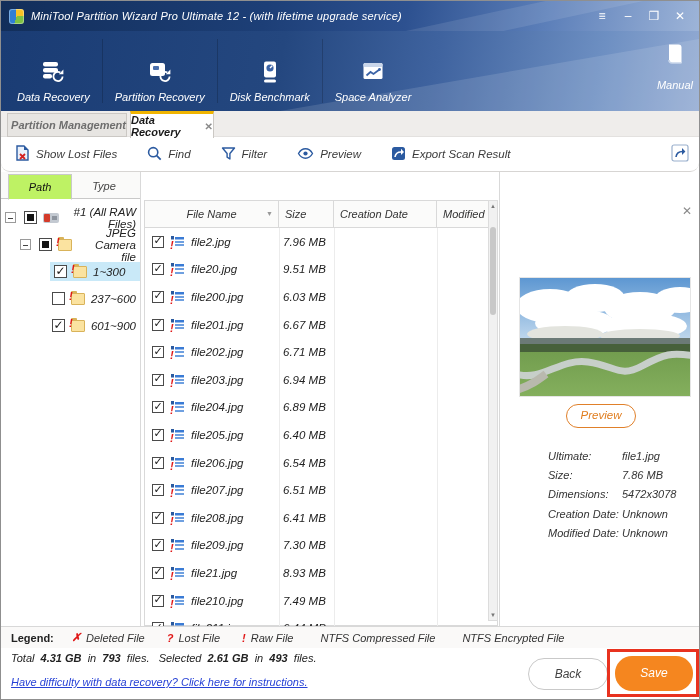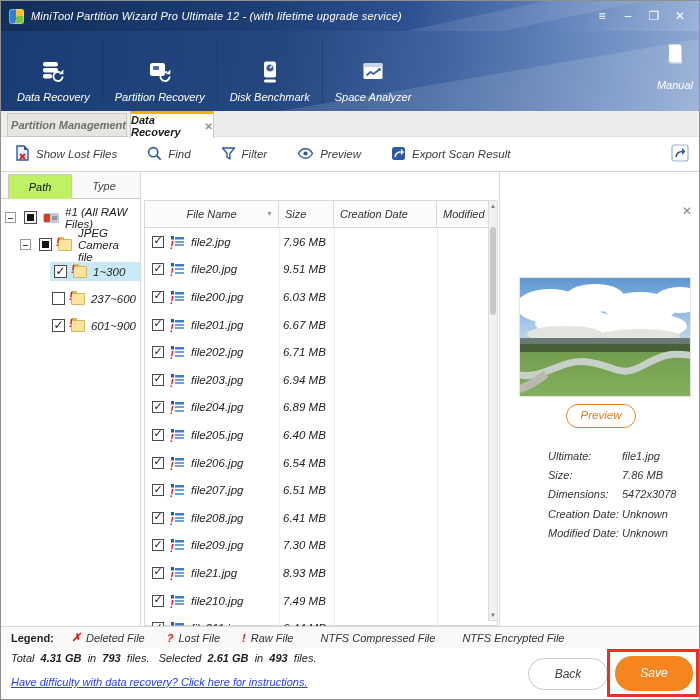--- a/index.html
+++ b/index.html
@@ -32,40 +32,40 @@
   .tb-manual svg { margin-bottom:8px; }
 
   
   .tabrow { position:absolute; left:0; top:110px; width:100%; height:26px; background:#efedeb; border-bottom:1px solid #e3e1df; }
   .doc-tab { position:absolute; top:2px; height:24px; display:flex; align-items:center; justify-content:flex-end; font-size:11px; }
   .doc-tab.inactive { left:6px; width:120px; background:#e7e5e2; border:1px solid #cbc8c4; color:#6e6e6e; font-weight:bold; }
   .doc-tab.active { left:129px; width:84px; background:#fff; border:1px solid #cbc8c4; border-top:3px solid #f0b400; border-bottom:none; top:0; height:27px; color:#1a1a1a; font-weight:bold; z-index:2; }
   .tab-close { color:#8a8a8a; font-size:10px; margin-left:5px; font-style:normal; }
 
   
-  .actionbar { position:absolute; left:0; top:136px; width:100%; height:35px; background:#fff; border-bottom:1px solid #d7d5d3; display:flex; align-items:center; padding-left:14px; }
+  .actionbar { position:absolute; left:0; top:136px; width:100%; height:35px; background:#fff; border-bottom:1px solid #d7d5d3; display:flex; align-items:center; padding-left:14px;border-radius:9px; }
   .ab-item { display:flex; align-items:center; gap:6px; margin-right:30px; color:#3b3b3b; font-size:11.5px; cursor:default; }
   .ab-corner { position:absolute; right:10px; top:7px; }
 
   
   .sidepanel { position:absolute; left:0; top:171px; width:140px; height:454px; background:#fff; border-right:1px solid #d9d9d9; }
   .side-tabs { position:relative; height:27px; background:#fafaf9; border-bottom:1px solid #c9c9c9; }
   .side-tab { position:absolute; top:2px; height:26px; width:64px; text-align:center; line-height:24px; font-size:11px; color:#444; }
   .side-tab.active { left:7px; background:#bef264; border:1px solid #c9c9c9; border-bottom:1px solid #fff; color:#111; }
   .side-tab.idle { left:71px; }
   .tree { padding-top:5px; }
   .tree-row { display:flex; align-items:center; height:27px; font-size:11.5px; color:#222; }
   .indent { display:inline-block; height:1px; }
   .tree-row[data-level="0"] .indent { width:4px; }
   .tree-row[data-level="1"] .indent { width:19px; }
   .tree-row[data-level="2"] .indent { width:34px; }
   .expander { width:11px; height:11px; border:1px solid #9a9a9a; background:#fff; position:relative; flex:none; margin-right:4px; }
   .expander::after { content:""; position:absolute; left:2px; top:4.5px; width:5px; height:1.4px; background:#444; }
   .tree-row:not([data-expand="minus"]) .expander { visibility:hidden; }
-  .row-body { display:flex; align-items:center; gap:6px; padding:3px 4px; flex:1; }
+  .row-body { display:flex; align-items:center; gap:6px; padding:3px 4px; flex:1;text-align:right; }
   .tree-row[data-selected="true"] .row-body { background:#c9e9f8; }
   .cb { width:13px; height:13px; border:1.3px solid #4a4a4a; background:#fff; position:relative; flex:none; }
   [data-check="indeterminate"] > .row-body > .cb::after { content:""; position:absolute; inset:2px; background:#141414; }
   [data-check="checked"] > .row-body > .cb::after { content:"✓"; position:absolute; left:0.5px; top:-1.5px; font:bold 12px/13px "DejaVu Sans",sans-serif; color:#141414; font-style:normal; }
   .tree-ico { width:16px; height:12px; position:relative; flex:none; }
   [data-icon="folder"] .tree-ico { width:14px; background:#fbe3a0; border:1px solid #d9b35a; border-radius:1px; }
   [data-icon="folder"] .tree-ico::before { content:""; position:absolute; left:-1px; top:-3px; width:6px; height:3px; background:#d9b35a; border-radius:1px 1px 0 0; }
   [data-icon="folder"] .tree-ico::after { content:"!"; position:absolute; left:-3px; top:-3px; color:#e01616; font:bold italic 11px/11px "Liberation Sans",sans-serif; }
   [data-icon="raw-root"] .tree-ico { background:#c3c9d1; border-radius:2px; height:10px; }
   [data-icon="raw-root"] .tree-ico::before { content:""; position:absolute; left:1px; top:1px; width:6px; height:8px; background:#d43b2a; border-radius:1px; }

